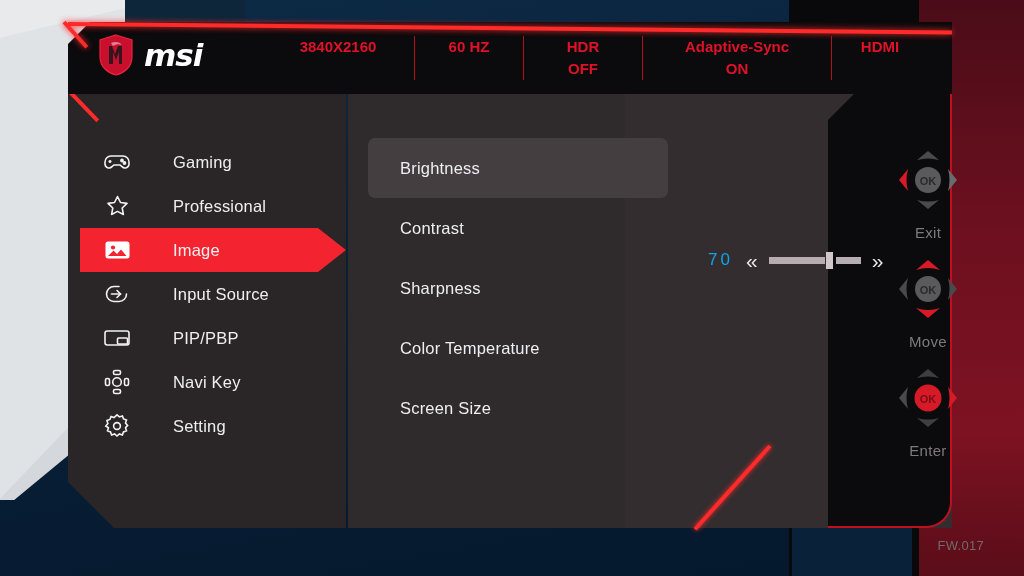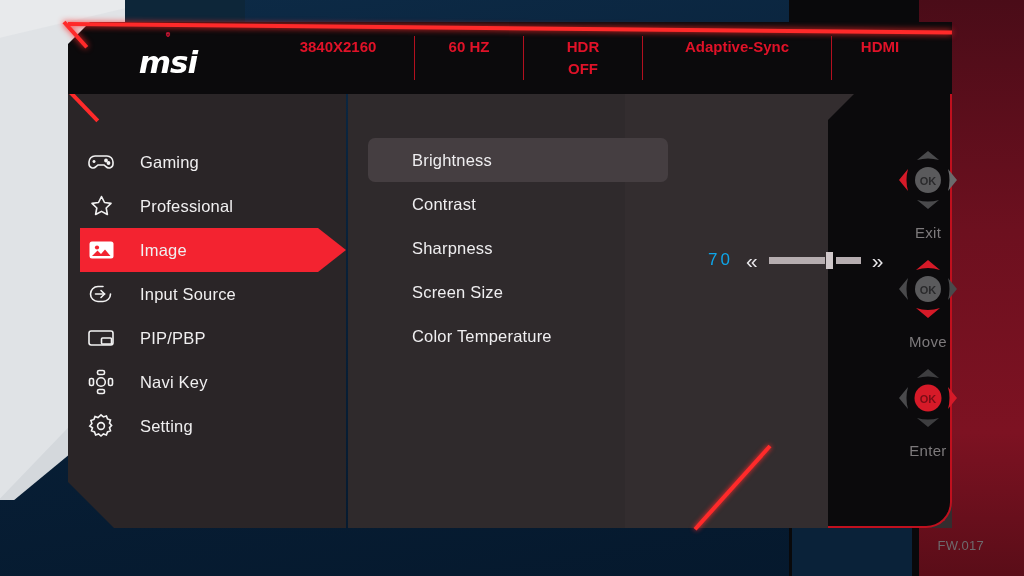--- a/index.html
+++ b/index.html
@@ -75,21 +75,21 @@
     box-shadow:0 0 6px #ff2a2a;
   }
   .hdr-corner-line {
     position:absolute; left:62px; top:22px; width:4px; height:34px;
     background:#ff2a2a; transform:rotate(-42deg); transform-origin:top center;
     box-shadow:0 0 6px #ff2a2a;
   }
 
   .msi-logo-wrap {
     position:absolute; left:98px; top:32px; width:140px; height:46px;
-    display:flex; align-items:center; gap:10px;flex-direction:column;
+    display:flex; align-items:center; gap:10px;
   }
   .msi-shield { width:36px; height:42px; }
   .msi-word {
     color:#fff; font-size:31px; font-weight:bold; font-style:italic;
     letter-spacing:-1px; line-height:1;
     font-family:"DejaVu Sans", sans-serif;
   }
 
   .hdr-items {
     position:absolute; left:262px; top:36px; width:690px; height:58px;
@@ -140,21 +140,21 @@
   .panel-nav-corner {
     position:absolute; left:700px; top:352px; width:4px; height:112px;
     background:#ff2a2a; transform:rotate(42deg); transform-origin:top center;
     box-shadow:0 0 5px #ff2a2a;
   }
 
   
   .side-list { position:absolute; left:0; top:46px; width:278px; }
   .side-item {
     position:relative; height:44px; display:flex; align-items:center;
-    margin-bottom:0; padding-left:16px;
+    margin-bottom:0; padding-left:32px;gap:17px;
   }
   .side-item + .side-item { margin-top:0; }
   .side-icon {
     width:34px; height:30px; flex:0 0 auto; display:flex;
     align-items:center; justify-content:center; color:#f2f2f2;
   }
   .side-label {
     margin-left:22px; color:#f0eff0; font-size:16.5px; letter-spacing:.2px;
   }
   .side-item.active { color:#fff; }
@@ -163,21 +163,21 @@
     background:#f32330;
     clip-path:polygon(0 0, 238px 0, 266px 22px, 238px 44px, 0 44px);
     z-index:0;
   }
   .side-item.active .side-icon,
   .side-item.active .side-label { position:relative; z-index:1; }
 
   
   .sub-list { position:absolute; left:300px; top:44px; width:300px; }
   .sub-item {
-    height:44px; display:flex; align-items:center; padding-left:44px;
+    height:60px; display:flex; align-items:center; padding-left:32px;
     color:#efeef0; font-size:16.5px; border-radius:7px; letter-spacing:.2px;
   }
   .sub-item.selected { background:#453e41; }
 
   
   .val-row {
     position:absolute; left:640px; top:150px; width:230px; height:32px;
     display:flex; align-items:center;
   }
   .val-num {
@@ -248,20 +248,21 @@
       <span>60 HZ</span>
     </div>
     <div class="hdr-div"></div>
     <div class="hdr-cell c-hdr">
       <span>HDR</span>
       <span class="l2">OFF</span>
     </div>
     <div class="hdr-div"></div>
     <div class="hdr-cell c-sync">
       <span>Adaptive-Sync</span>
+      <span class="l2">ON</span>
     </div>
     <div class="hdr-div"></div>
     <div class="hdr-cell c-src">
       <span>HDMI</span>
     </div>
   </div>
 
   <div class="osd-body">
     <div class="panel-left">
       <div class="panel-left-corner"></div>
@@ -355,24 +356,24 @@
       <div class="sub-item selected">
         <span>Brightness</span>
       </div>
       <div class="sub-item">
         <span>Contrast</span>
       </div>
       <div class="sub-item">
         <span>Sharpness</span>
       </div>
       <div class="sub-item">
+        <span>Color Temperature</span>
+      </div>
+      <div class="sub-item">
         <span>Screen Size</span>
-      </div>
-      <div class="sub-item">
-        <span>Color Temperature</span>
       </div>
     </div>
 
     <div class="val-row">
       <span class="val-num">70</span>
       <span class="chev">«</span>
       <span class="slider-track">
         <span class="trk-fill" style="width:56px"></span>
         <span class="trk-knob" style="left:57px"></span>
         <span class="trk-rest" style="left:67px;width:25px"></span>

